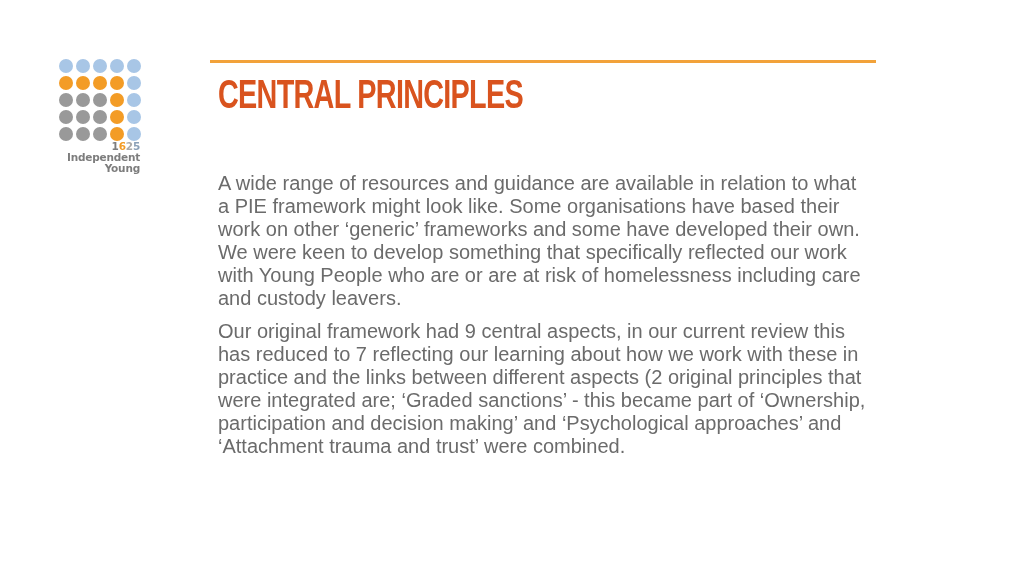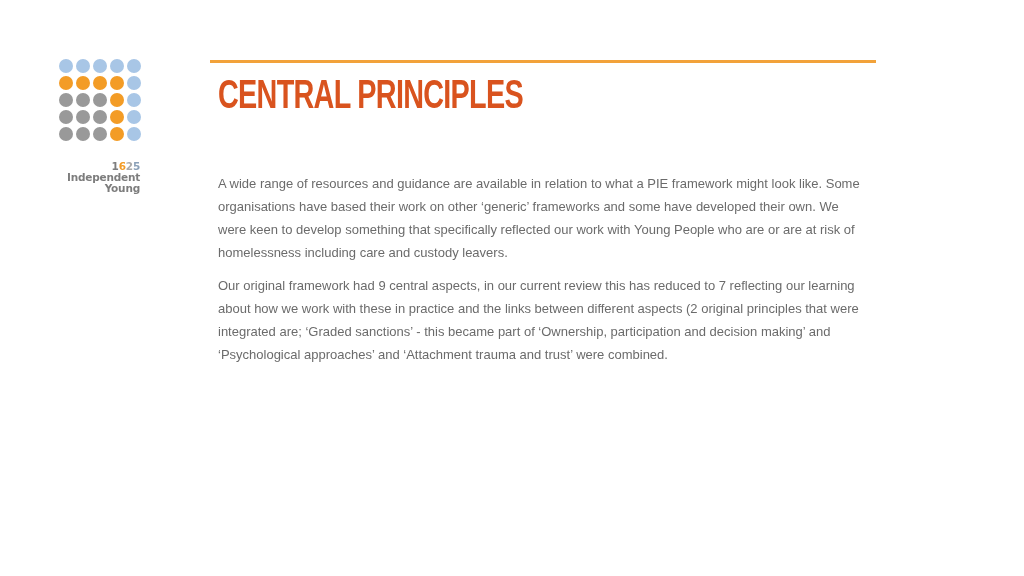--- a/index.html
+++ b/index.html
@@ -26,21 +26,21 @@
       grid-auto-rows: 14px;
       column-gap: 3px;
       row-gap: 3px;
     }
     .dot {
       width: 14px;
       height: 14px;
       border-radius: 50%;
     }
     .logo-text {
-      margin-top: 20px;
+      margin-top: 0;
       text-align: right;
       font-family: "DejaVu Sans", sans-serif;
       font-weight: bold;
       font-size: 10.5px;
       line-height: 11px;
       color: #7d7d7d;
       letter-spacing: -0.2px;
       width: 81px;
     }
     .logo-year span { display: inline; }
@@ -64,21 +64,21 @@
       transform: scaleX(0.72);
       transform-origin: left center;
       white-space: nowrap;
     }
     .body-text {
       position: absolute;
       left: 218px;
       top: 172px;
       width: 650px;
       color: #6b6b6b;
-      font-size: 13px;
+      font-size: 20px;
       line-height: 23px;
     }
     .body-text p {
       margin: 0 0 10px 0;
     }
   </style>
 </head>
 <body>
 
 <div class="logo">

